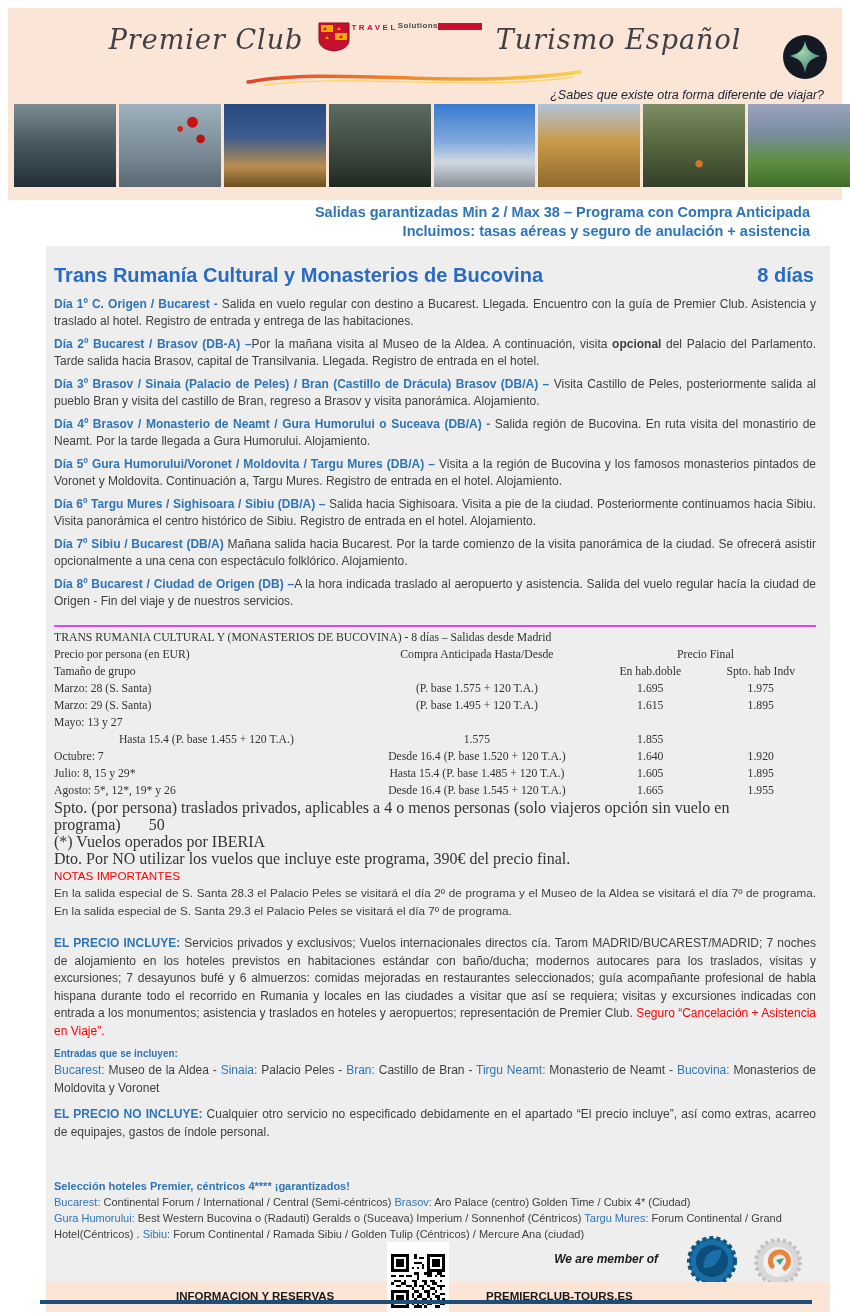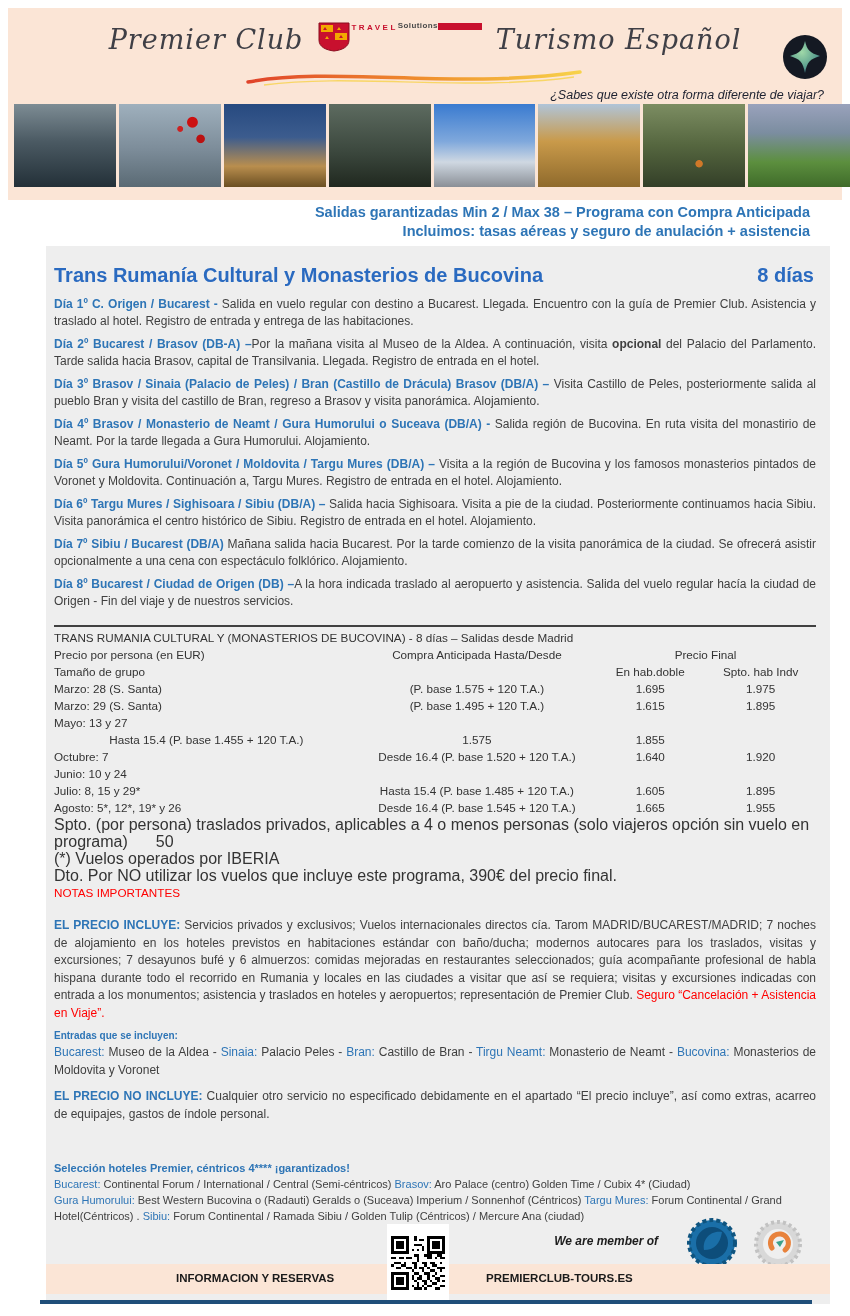--- a/index.html
+++ b/index.html
@@ -30,22 +30,22 @@
   .title-row { display:flex; justify-content:space-between; align-items:baseline;
                font-weight:bold; font-size:20px; color:#2a6ac0; padding:4px 2px 9px 0; }
   .itinerary p { margin:0 0 6px; text-align:justify; font-size:12px; line-height:17px; color:#404040; }
   .seg-lead { color:#2e75b6; font-weight:bold; }
   .seg-t { color:#404040; }
   .seg-b { font-weight:bold; color:#404040; }
   .seg-red { color:#ff0000; }
   .seg-city { color:#2e75b6; }
   .seg-bb { color:#2e75b6; font-weight:bold; }
 
-  .ptable { margin-top:15px; border-top:2px solid #404040; padding-top:2px;
-            font-size:11.7px; color:#333333; }
+  .ptable { margin-top:15px; border-top:2px solid #d946ef; padding-top:2px;
+            font-size:11.7px; color:#333333;font-family:Liberation Serif, serif; }
   .ptitle { line-height:17px; }
   .trow { display:grid; grid-template-columns:40% 31% 14.5% 14.5%; line-height:17px; }
   .trow .c2, .trow .c3, .trow .c4 { text-align:center; }
   .trow-pf { display:grid; grid-template-columns:40% 31% 29%; line-height:17px; }
   .trow-pf .c2, .trow-pf .c3 { text-align:center; }
   .tnote { font-size:16px; line-height:17px; color:#333333; }
   .tnote .tail { margin-left:28px; }
   .notas-h { color:#ff0000; font-size:11.7px; line-height:17px; }
   .notas-b { font-size:11.7px; line-height:17.5px; text-align:justify; color:#404040; margin:0; }
 
@@ -188,21 +188,20 @@
             <div class="c3">1.575</div>
             <div class="c4">1.855</div>
           </div>
           <div class="trow">
             <div class="c1">Octubre: 7</div>
             <div class="c2">Desde 16.4 (P. base 1.520 + 120 T.A.)</div>
             <div class="c3">1.640</div>
             <div class="c4">1.920</div>
           </div>
           <div class="trow">
-            <div class="c1">Junio: 10 y 24</div>
             <div class="c2"></div>
             <div class="c3"></div>
             <div class="c4"></div>
           </div>
           <div class="trow">
             <div class="c1">Julio: 8, 15 y 29*</div>
             <div class="c2">Hasta 15.4 (P. base 1.485 + 120 T.A.)</div>
             <div class="c3">1.605</div>
             <div class="c4">1.895</div>
           </div>
@@ -214,20 +213,21 @@
           </div>
         </div>
       <div class="tnote">
         <span>Spto. (por persona) traslados privados, aplicables a 4 o menos personas (solo viajeros opción sin vuelo en programa)</span><span class="tail">50</span>
       </div>
       <div class="tnote">(*) Vuelos operados por IBERIA</div>
       <div class="tnote">Dto. Por NO utilizar los vuelos que incluye este programa, 390€ del precio final.</div>
     </div>
 
     <div class="notas-h">NOTAS IMPORTANTES</div>
+    <p class="notas-b">En la salida especial de S. Santa 28.3 el Palacio Peles se visitará el día 2º de programa y el Museo de la Aldea se visitará el día 7º de programa. En la salida especial de S. Santa 29.3 el Palacio Peles se visitará el día 7º de programa.</p>
 
     <p class="para incluye"><span class="seg-bb">EL PRECIO INCLUYE: </span><span class="seg-t">Servicios privados y exclusivos; Vuelos internacionales directos cía. Tarom  MADRID/BUCAREST/MADRID; 7 noches de alojamiento en los hoteles previstos en habitaciones estándar con baño/ducha; modernos autocares para los traslados, visitas y excursiones; 7 desayunos bufé y 6 almuerzos: comidas mejoradas en restaurantes seleccionados; guía acompañante profesional de habla hispana durante todo el recorrido en Rumania y locales en las ciudades a visitar que así se requiera; visitas y excursiones indicadas con entrada a los monumentos; asistencia y traslados en hoteles y aeropuertos; representación de Premier Club. </span><span class="seg-red">Seguro “Cancelación + Asistencia en Viaje”.</span></p>
     <div class="entradas-h">Entradas que se incluyen:</div>
     <p class="para"><span class="seg-city">Bucarest:</span><span class="seg-t"> Museo de la Aldea - </span><span class="seg-city">Sinaia:</span><span class="seg-t"> Palacio Peles - </span><span class="seg-city">Bran:</span><span class="seg-t"> Castillo de Bran - </span><span class="seg-city">Tirgu Neamt:</span><span class="seg-t"> Monasterio de Neamt - </span><span class="seg-city">Bucovina:</span><span class="seg-t"> Monasterios de Moldovita y Voronet</span></p>
     <p class="para no-incluye"><span class="seg-bb">EL PRECIO NO INCLUYE: </span><span class="seg-t">Cualquier otro servicio no especificado debidamente en el apartado “El precio incluye”, así como extras, acarreo de equipajes, gastos de índole personal.</span></p>
 
     <div class="hoteles">
       <div class="hoteles-h">Selección hoteles Premier, céntricos 4****  ¡garantizados!</div>
       <div>
           <p class="para"><span class="seg-city">Bucarest:</span><span class="seg-t"> Continental Forum / International / Central  (Semi-céntricos) </span><span class="seg-city">Brasov:</span><span class="seg-t"> Aro Palace (centro) Golden Time / Cubix 4* (Ciudad)</span></p>

